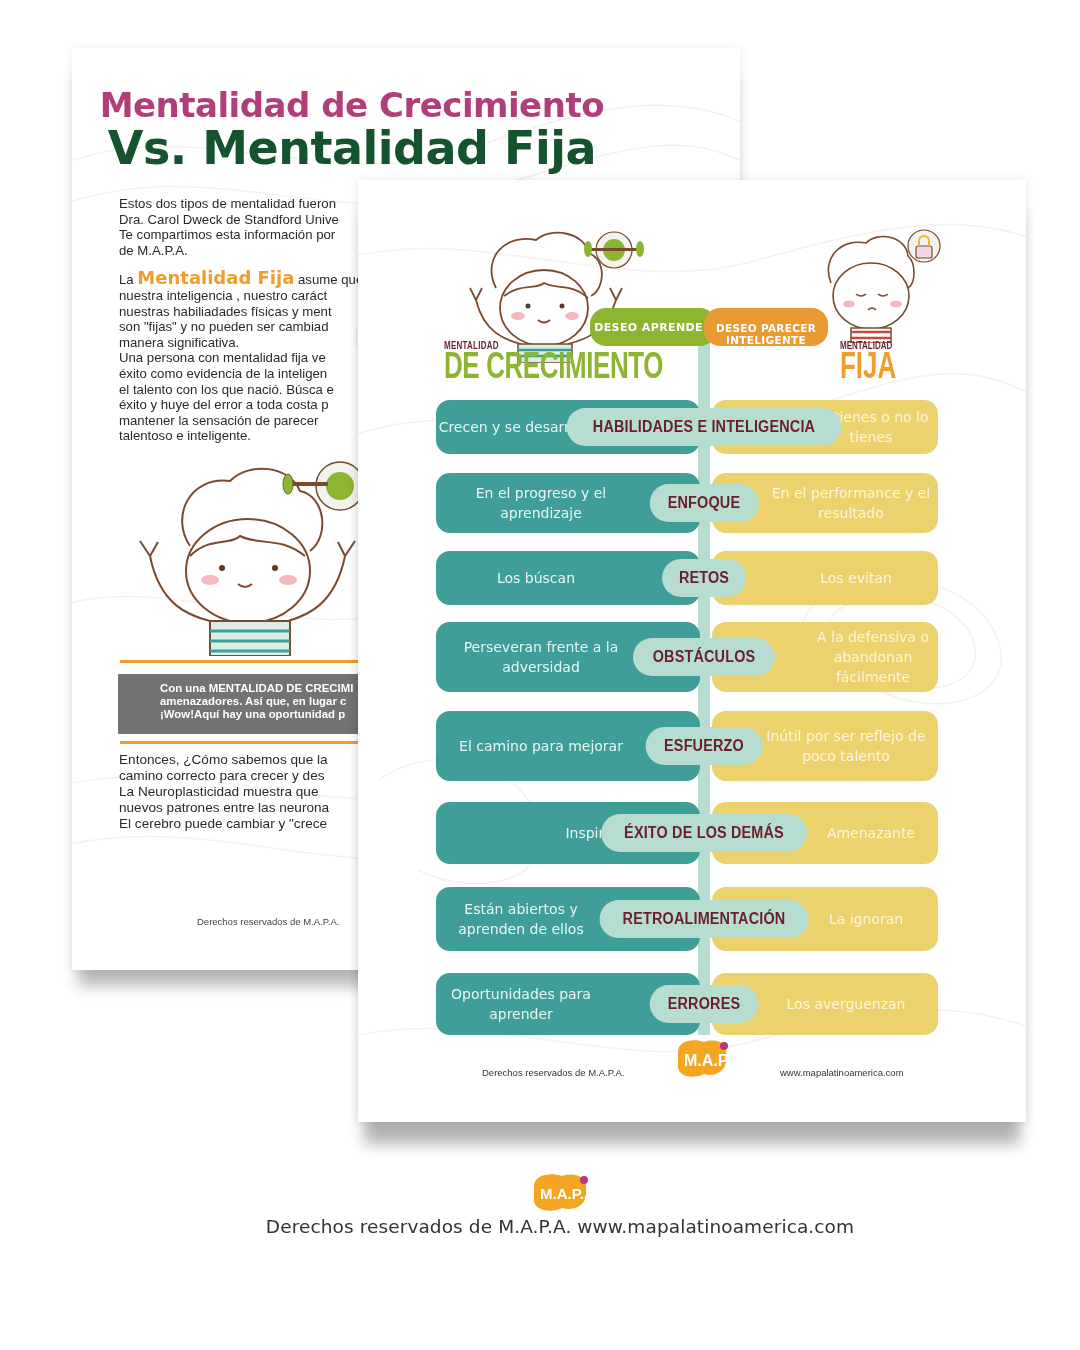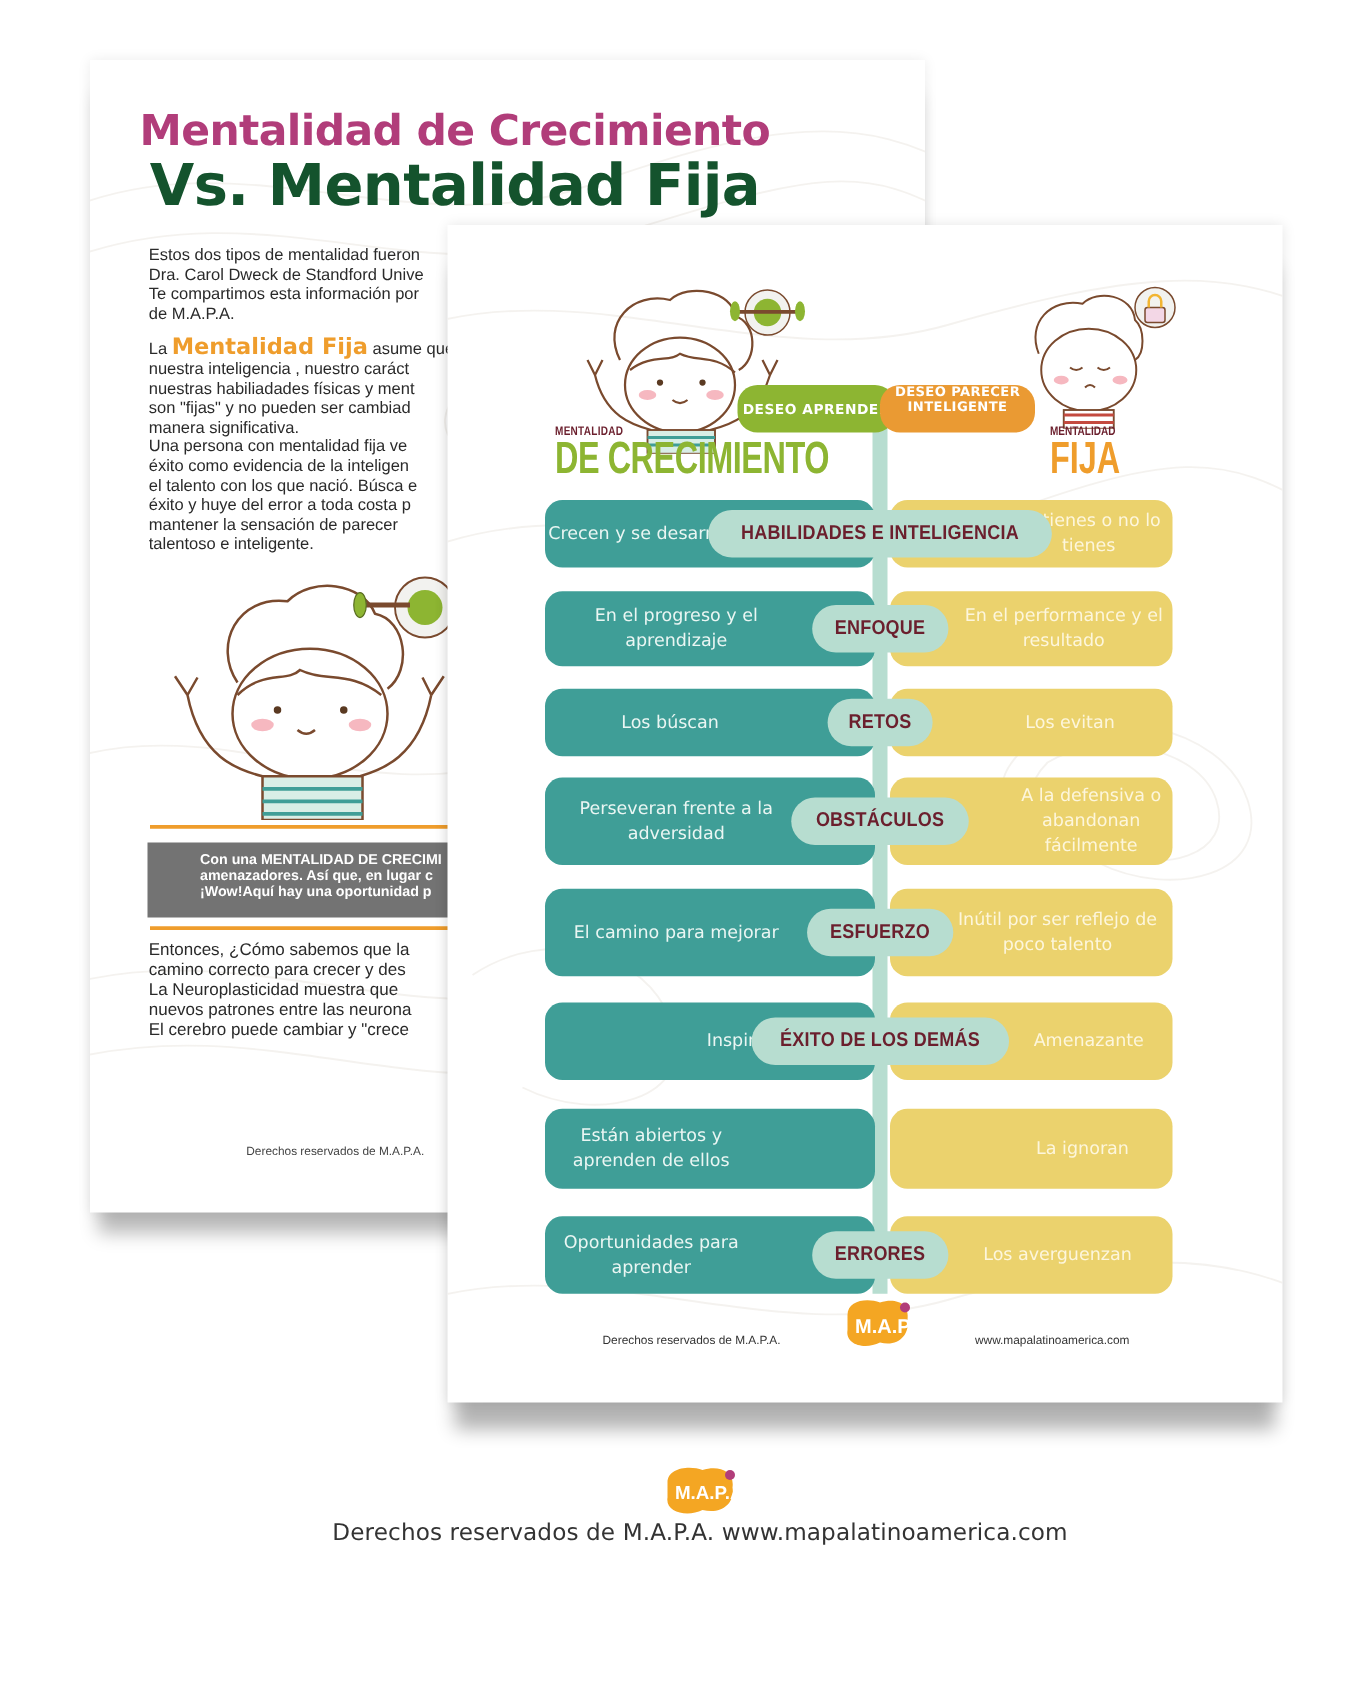--- a/index.html
+++ b/index.html
@@ -7,21 +7,21 @@
   body { position: relative; font-family: "DejaVu Sans", sans-serif; }
 
   
   .page-back {
     position: absolute; left: 72px; top: 48px; width: 668px; height: 922px;
     background: #ffffff;
     box-shadow: 0 22px 14px -6px rgba(0,0,0,0.28), 0 0 10px rgba(0,0,0,0.08);
     overflow: hidden;
   }
   .topo { position: absolute; inset: 0; opacity: 0.55; pointer-events: none; }
-  .back-title { position: absolute; left: 0; right: 4px; top: 40px; text-align: right; padding-right: 120px;
+  .back-title { position: absolute; left: 0; right: 16px; top: 40px; text-align: right; padding-right: 120px;
     font-family: "DejaVu Sans", sans-serif; font-weight: bold; line-height: 1.05; }
   .back-title .l1 { color: #b13d7a; font-size: 34px; letter-spacing: -0.5px; display: block; }
   .back-title .l2 { color: #14532d; font-size: 46px; letter-spacing: -0.5px; display: block; padding-right: 8px; }
 
   .back-text { position: absolute; left: 47px; top: 148px; width: 300px; font-size: 13.2px; line-height: 15.6px; color: #2a2a2a;
     font-family: "Liberation Sans", sans-serif; white-space: nowrap; }
   .back-text p { margin-bottom: 14px; }
   .back-text .fija-highlight { color: #ef9d2c; font-weight: bold; font-size: 18px; font-family: "DejaVu Sans", sans-serif; }
 
   .back-boy { position: absolute; left: 58px; top: 408px; width: 240px; height: 200px; }
@@ -50,21 +50,21 @@
   .title-fixed { position: absolute; left: 482px; top: 160px; z-index: 3; text-align: left; }
   .title-fixed .small { display: block; font-family: "Liberation Sans", sans-serif; font-weight: bold; font-size: 10px; color: #6b1f2d;
     transform: scaleX(0.8); transform-origin: left; }
   .title-fixed .big { display: block; font-family: "Liberation Sans", sans-serif; font-weight: bold; font-size: 36px; color: #ef9d2c;
     transform: scaleX(0.72); transform-origin: left; line-height: 30px; }
 
   .pill-learn { position: absolute; left: 232px; top: 128px; width: 126px; height: 38px; border-radius: 16px; background: #8db532;
     color: #fff; font-weight: bold; font-size: 11px; display: flex; align-items: center; justify-content: center; z-index: 2;
     font-family: "DejaVu Sans", sans-serif; letter-spacing: 0.4px; }
   .pill-smart { position: absolute; left: 346px; top: 128px; width: 124px; height: 38px; border-radius: 16px; background: #ea9a33;
-    color: #fff; font-weight: bold; font-size: 10.5px; display: flex; align-items: flex-start; justify-content: center; text-align: center;
+    color: #fff; font-weight: bold; font-size: 10.5px; display: flex; align-items: flex-end; justify-content: center; text-align: center;
     line-height: 12px; z-index: 2; font-family: "DejaVu Sans", sans-serif; letter-spacing: 0.3px; }
 
   .row { position: absolute; left: 78px; width: 502px; z-index: 2; }
   .row .cell-left { position: absolute; left: 0; top: 0; width: 264px; height: 100%; background: #3f9e97; border-radius: 14px;
     color: #eaf6f3; font-size: 14px; line-height: 20px; display: flex; align-items: center; justify-content: flex-start; text-align: center;
     font-family: "DejaVu Sans", sans-serif; }
   .row .cell-left span { display: block; width: 210px; }
   .row .cell-right { position: absolute; right: 0; top: 0; width: 226px; height: 100%; background: #ebd26d; border-radius: 14px;
     color: #fdf6dc; font-size: 14px; line-height: 20px; display: flex; align-items: center; justify-content: flex-end; text-align: center;
     font-family: "DejaVu Sans", sans-serif; }
@@ -308,20 +308,23 @@
       </div>
   </div>
 
   <div class="row" style="top:707px;height:64px;">
     <div class="cell-left">
         <span style="width:170px;">Están abiertos y aprenden de ellos</span>
       </div>
     <div class="cell-right">
         <span style="width:140px;">La ignoran</span>
       </div>
+    <div class="label">
+        <span>RETROALIMENTACIÓN</span>
+      </div>
   </div>
 
   <div class="row" style="top:793px;height:62px;">
     <div class="cell-left">
         <span style="width:170px;">Oportunidades para aprender</span>
       </div>
     <div class="cell-right">
         <span style="width:180px;">Los averguenzan</span>
       </div>
     <div class="label">

